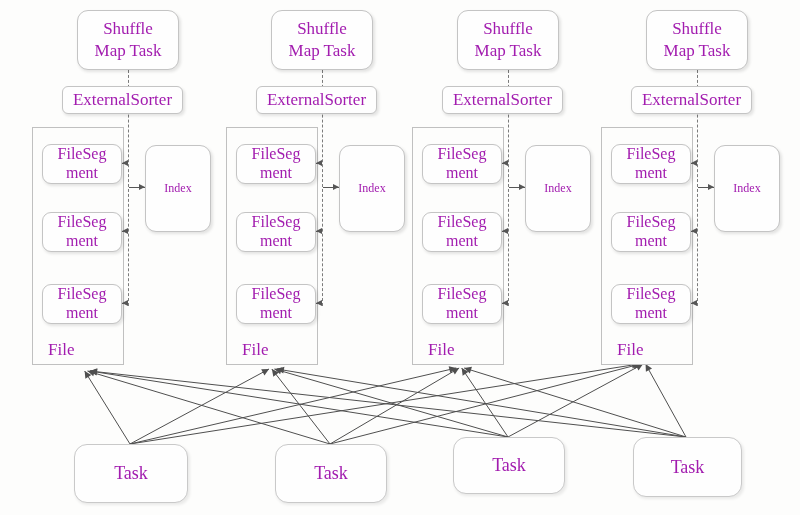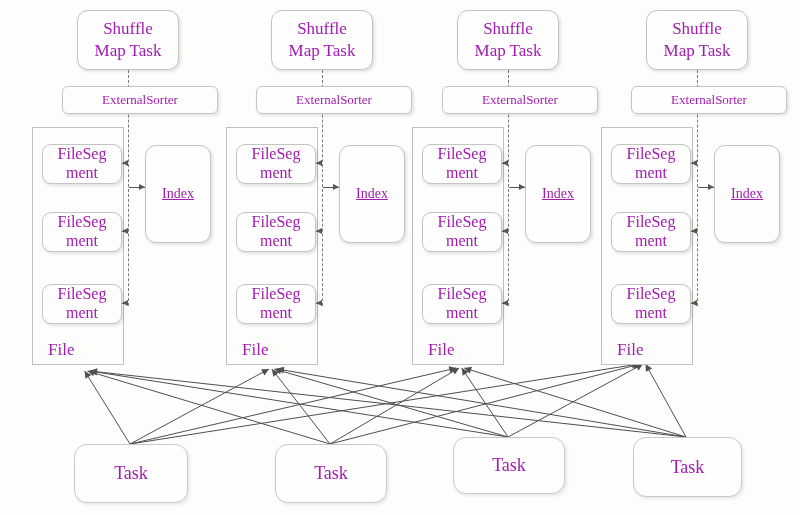--- a/index.html
+++ b/index.html
@@ -9,26 +9,26 @@
   }
   
   .box{
     position:absolute;background:#fefefe;border:1px solid #c4c4c4;
     box-shadow:1.5px 2px 3px rgba(0,0,0,.10);
     display:flex;align-items:center;justify-content:center;
     text-align:center;white-space:pre-line;box-sizing:border-box;
   }
   .col{position:absolute;top:0;width:200px;height:385px;}
   .smt{left:57px;top:10px;width:102px;height:60px;border-radius:11px;font-size:17px;line-height:1.3;}
-  .es{left:42px;top:86px;width:156px;height:28px;border-radius:6px;font-size:13px;}
+  .es{left:42px;top:86px;width:121px;height:28px;border-radius:6px;font-size:17px;}
   .filebox{position:absolute;left:12px;top:127px;width:92px;height:238px;border:1px solid #c0c0c0;background:#fdfdfc;box-sizing:border-box;text-decoration:underline;}
   .seg{left:9px;width:80px;height:40px;border-radius:9px;font-size:16px;line-height:1.18;}
   .seg1{top:16px}.seg2{top:84px}.seg3{top:156px}
   .filelabel{position:absolute;left:7px;bottom:4px;font-size:17px;margin-left:8px;}
-  .index{left:125px;top:145px;width:66px;height:98px;border-radius:11px;font-size:14px;text-decoration:underline;}
+  .index{left:125px;top:145px;width:66px;height:87px;border-radius:11px;font-size:12px;}
   .vline{position:absolute;left:108px;top:70px;height:236px;width:0;border-left:1px dashed #7b7b7b;}
   .h-arrow{position:absolute;height:1px;background:#565656;}
   .h-arrow.point-left::before{
     content:"";position:absolute;left:0;top:-3.5px;width:0;height:0;
     border-top:3.5px solid transparent;border-bottom:3.5px solid transparent;border-right:6px solid #565656;
   }
   .h-arrow.point-right::after{
     content:"";position:absolute;right:0;top:-3.5px;width:0;height:0;
     border-top:3.5px solid transparent;border-bottom:3.5px solid transparent;border-left:6px solid #565656;
   }

